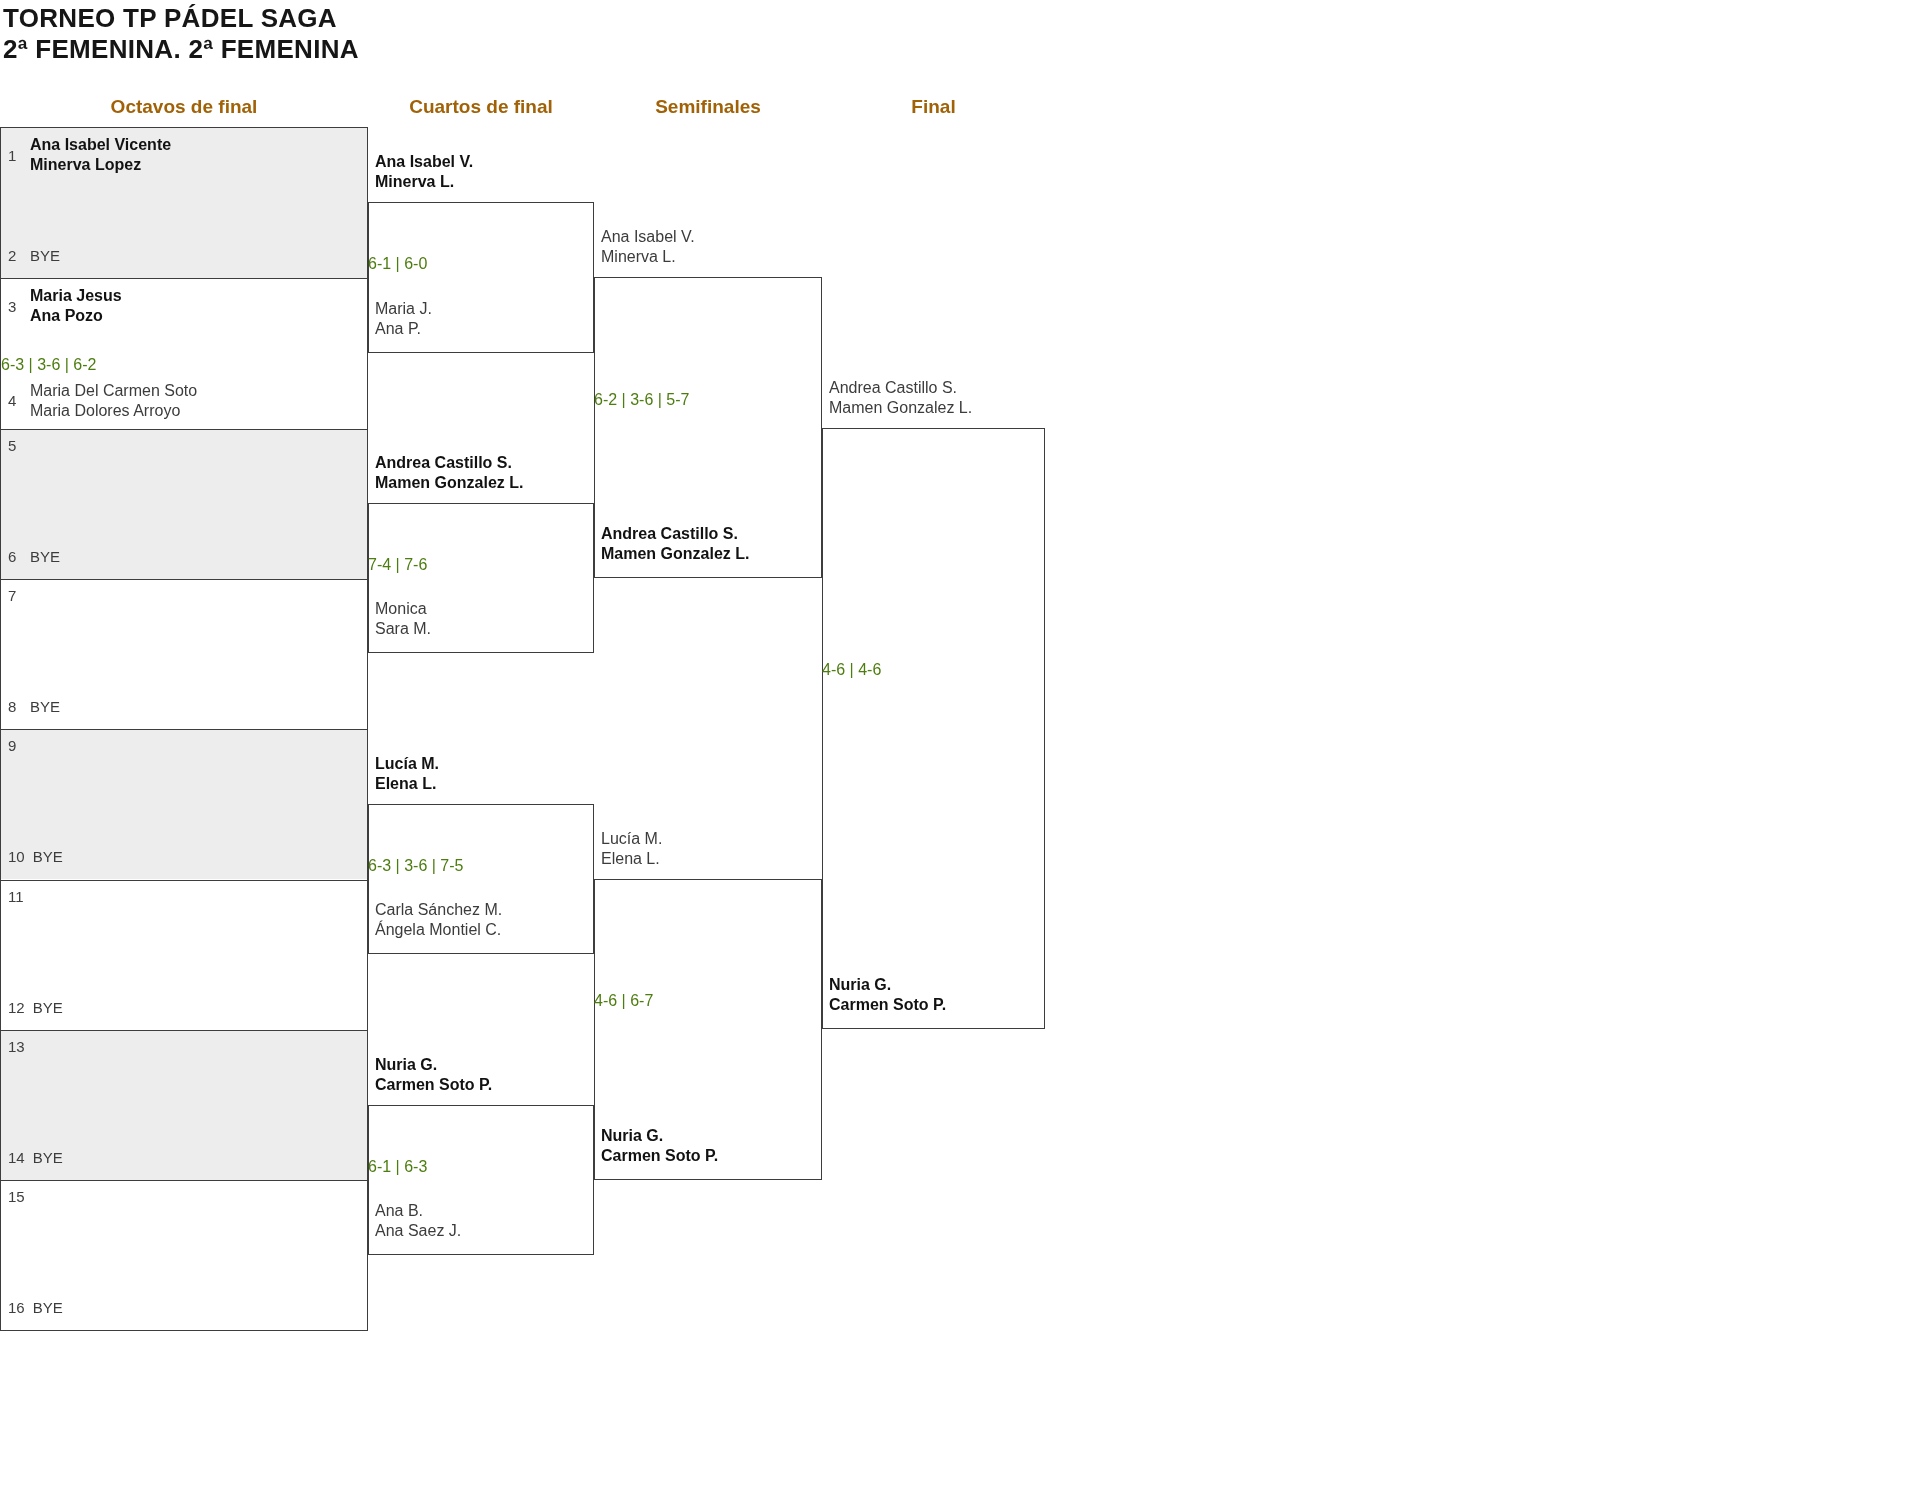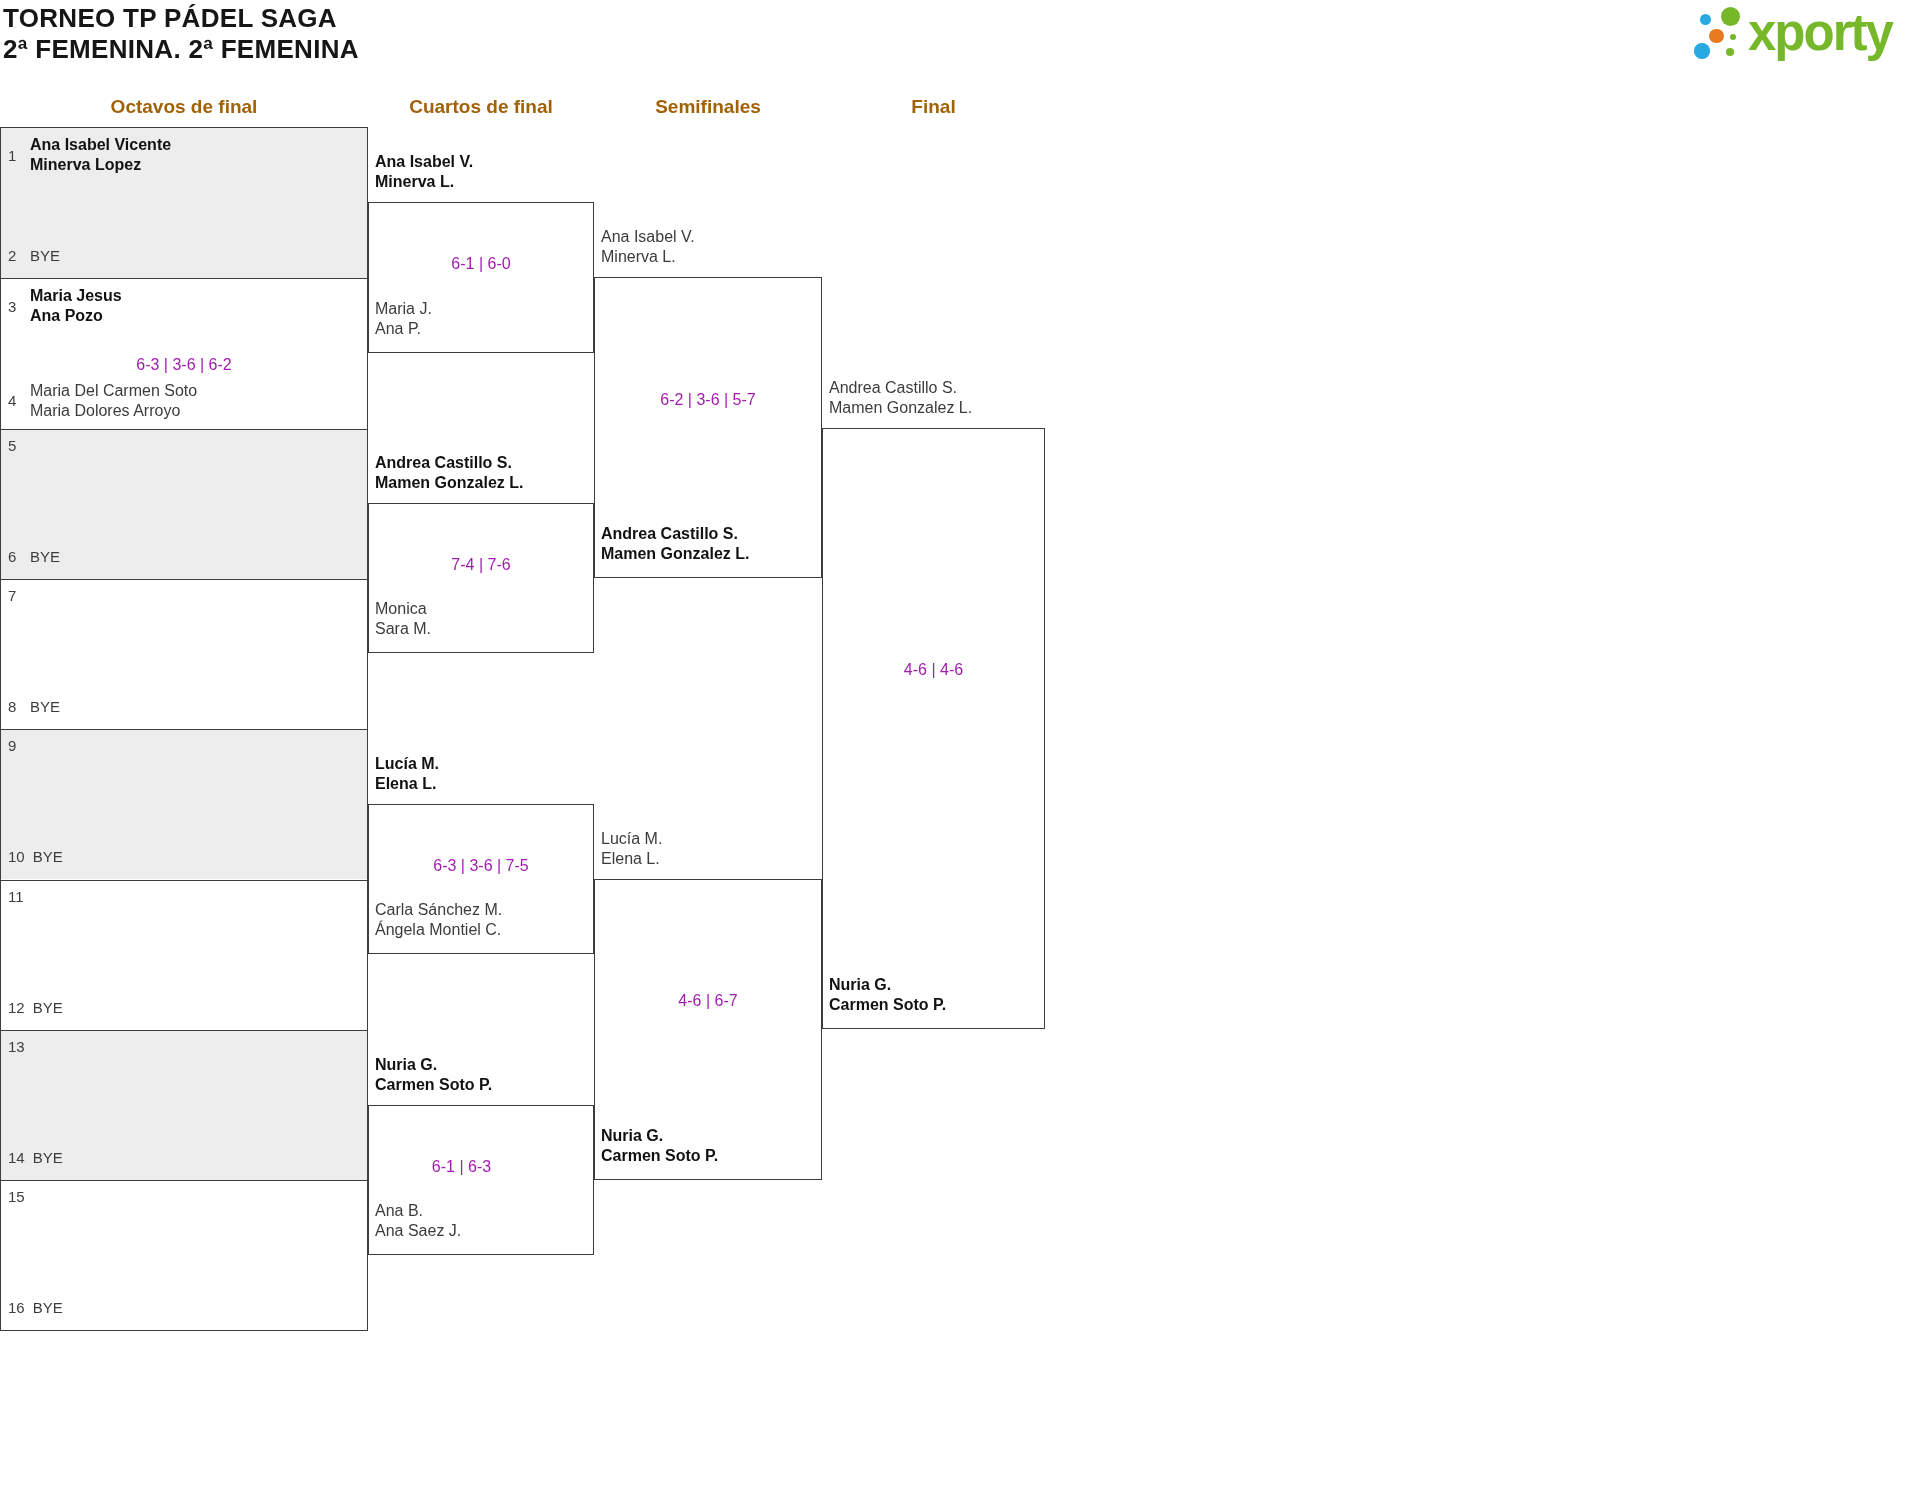--- a/index.html
+++ b/index.html
@@ -27,21 +27,21 @@
   .slot { position: absolute; left: 7px; display: flex; align-items: center; gap: 8px; }
   .slot-top { top: 7px; }
   .slot-bottom { bottom: 14px; }
   .slot-bottom.withnames { bottom: 8px; }
   .seed { min-width: 14px; font-size: 15px; color: #3f3f3f; }
   .bye { font-size: 15px; color: #3c3c3c; }
 
   .tl { font-size: 16px; line-height: 20px; color: #3c3c3c; white-space: nowrap; }
   .tl.b { font-weight: 700; color: #121212; }
 
-  .cell-score, .box-score { position: absolute; text-align: center; font-size: 16px; line-height: 20px; color: #a21caf; }
+  .cell-score, .box-score { position: absolute; font-size: 16px; line-height: 20px; color: #4d7c0f; }
   .cell-score { left: 0; right: 0; top: 76px; }
 
   
   .match-box { position: absolute; border: 1px solid #3d3d3d; }
   .team-block { position: absolute; }
 
   
   .logo { position: absolute; left: 1688px; top: 2px; width: 232px; height: 66px; }
   .logo-mark { position: absolute; left: 0; top: 0; width: 58px; height: 64px; }
   .logo-dot { position: absolute; border-radius: 50%; }
@@ -50,31 +50,20 @@
 </head>
 <body>
 
 <div id="stage">
 
   <div class="title">
     <div>TORNEO TP PÁDEL SAGA</div>
     <div>2ª FEMENINA. 2ª FEMENINA</div>
   </div>
 
-  <div class="logo">
-    <div class="logo-mark">
-        <div class="logo-dot" style="left: 11.5px; top: 11.5px; height: 11px; width: 11px; background: rgb(41, 169, 225);"></div>
-        <div class="logo-dot" style="left: 33px; top: 4.5px; height: 19px; width: 19px; background: rgb(118, 184, 42);"></div>
-        <div class="logo-dot" style="left: 21.2px; top: 26.7px; height: 14.6px; width: 14.6px; background: rgb(232, 121, 30);"></div>
-        <div class="logo-dot" style="left: 6.2px; top: 41.2px; height: 15.6px; width: 15.6px; background: rgb(41, 169, 225);"></div>
-        <div class="logo-dot" style="left: 42.1px; top: 32.1px; height: 5.8px; width: 5.8px; background: rgb(118, 184, 42);"></div>
-        <div class="logo-dot" style="left: 37.7px; top: 45.7px; height: 8.6px; width: 8.6px; background: rgb(118, 184, 42);"></div>
-      </div>
-    <div class="logo-text" style="color: rgb(118, 184, 42);">xporty</div>
-  </div>
 
   <div id="bracket">
       <div class="round-header" style="left: 0px; width: 368px;">Octavos de final</div>
       <div class="round-header" style="left: 368px; width: 226px;">Cuartos de final</div>
       <div class="round-header" style="left: 594px; width: 228px;">Semifinales</div>
       <div class="round-header" style="left: 822px; width: 223px;">Final</div>
       <div class="r16-box">
         <div class="r16-cell shaded" style="top: 0px; height: 150.3px;">
           <div class="slot slot-top">
             <span class="seed">1</span>

